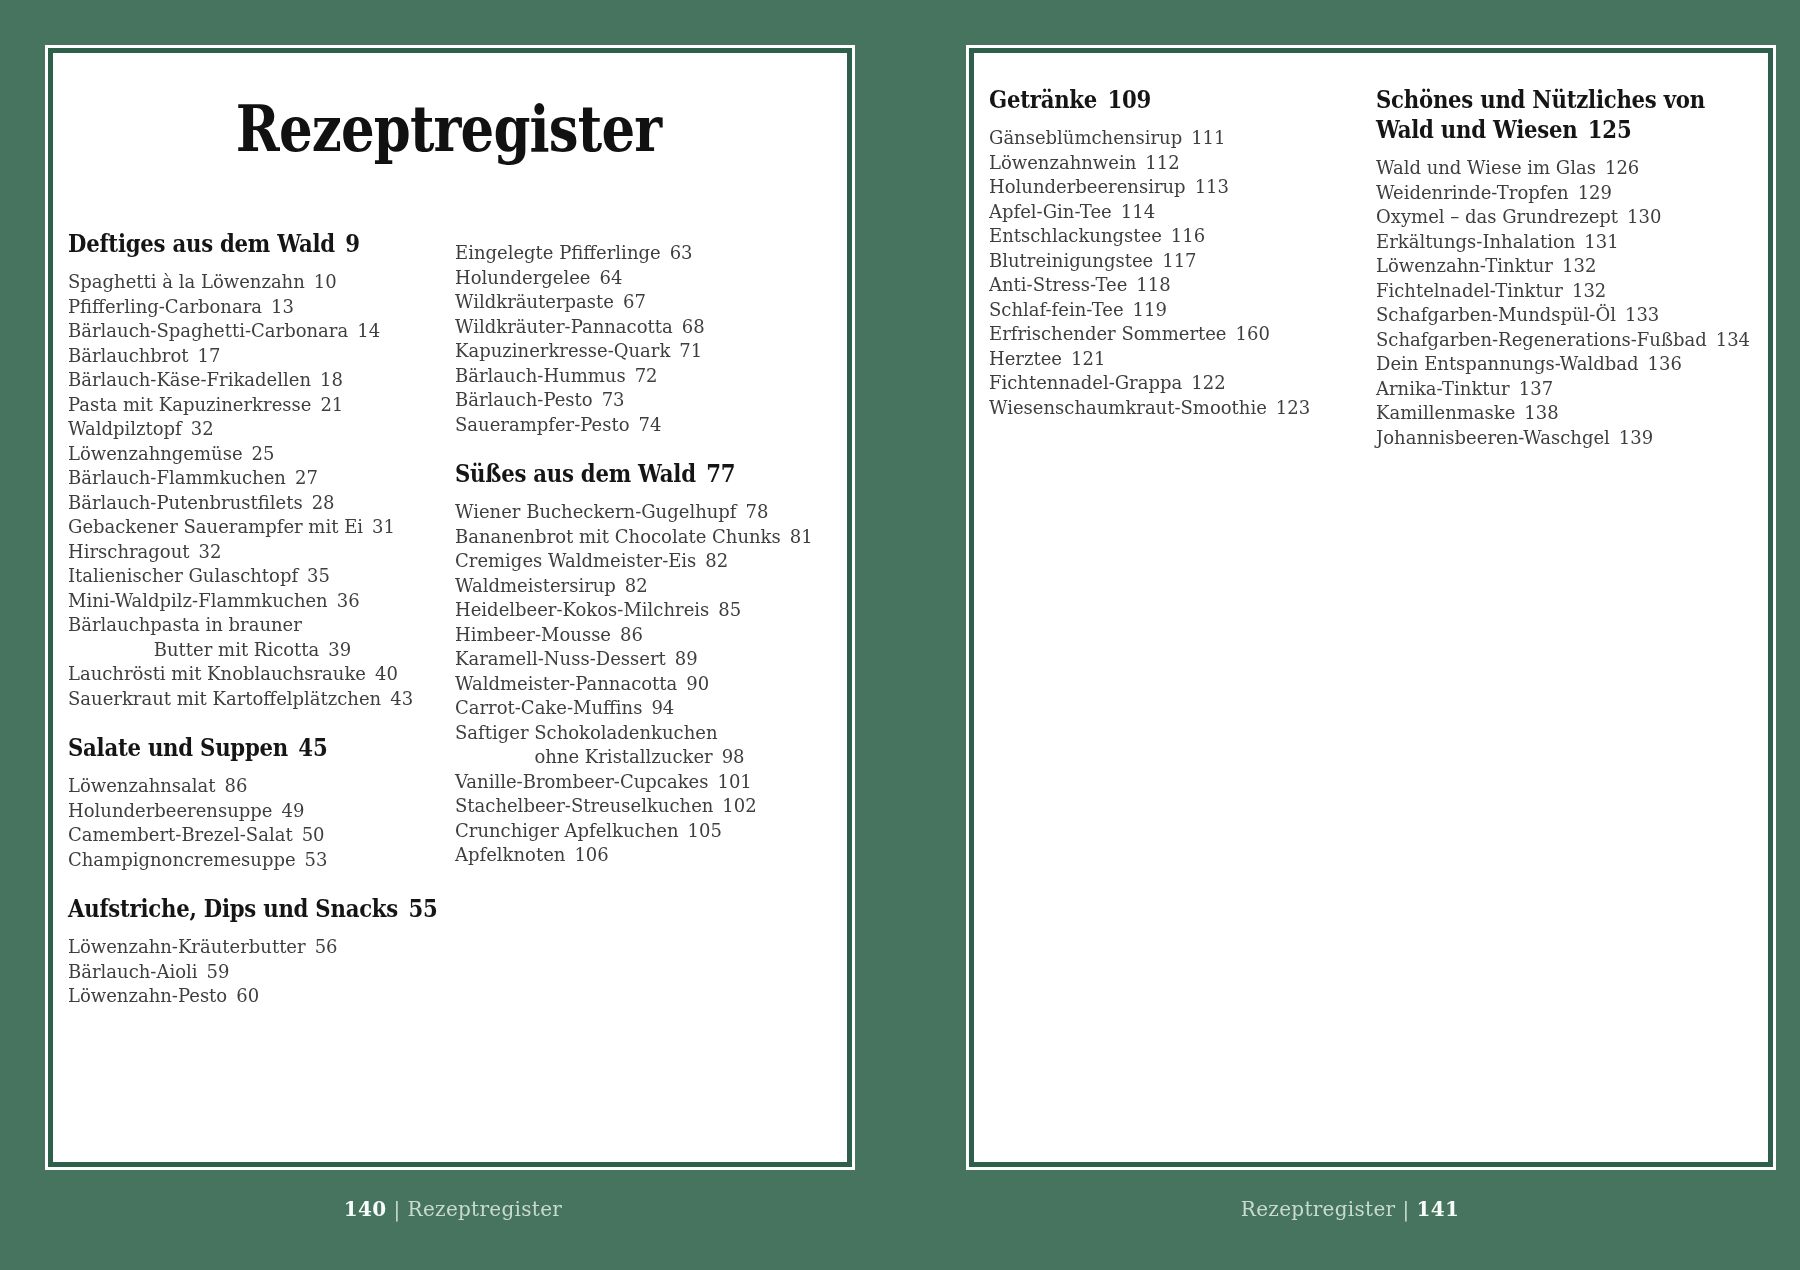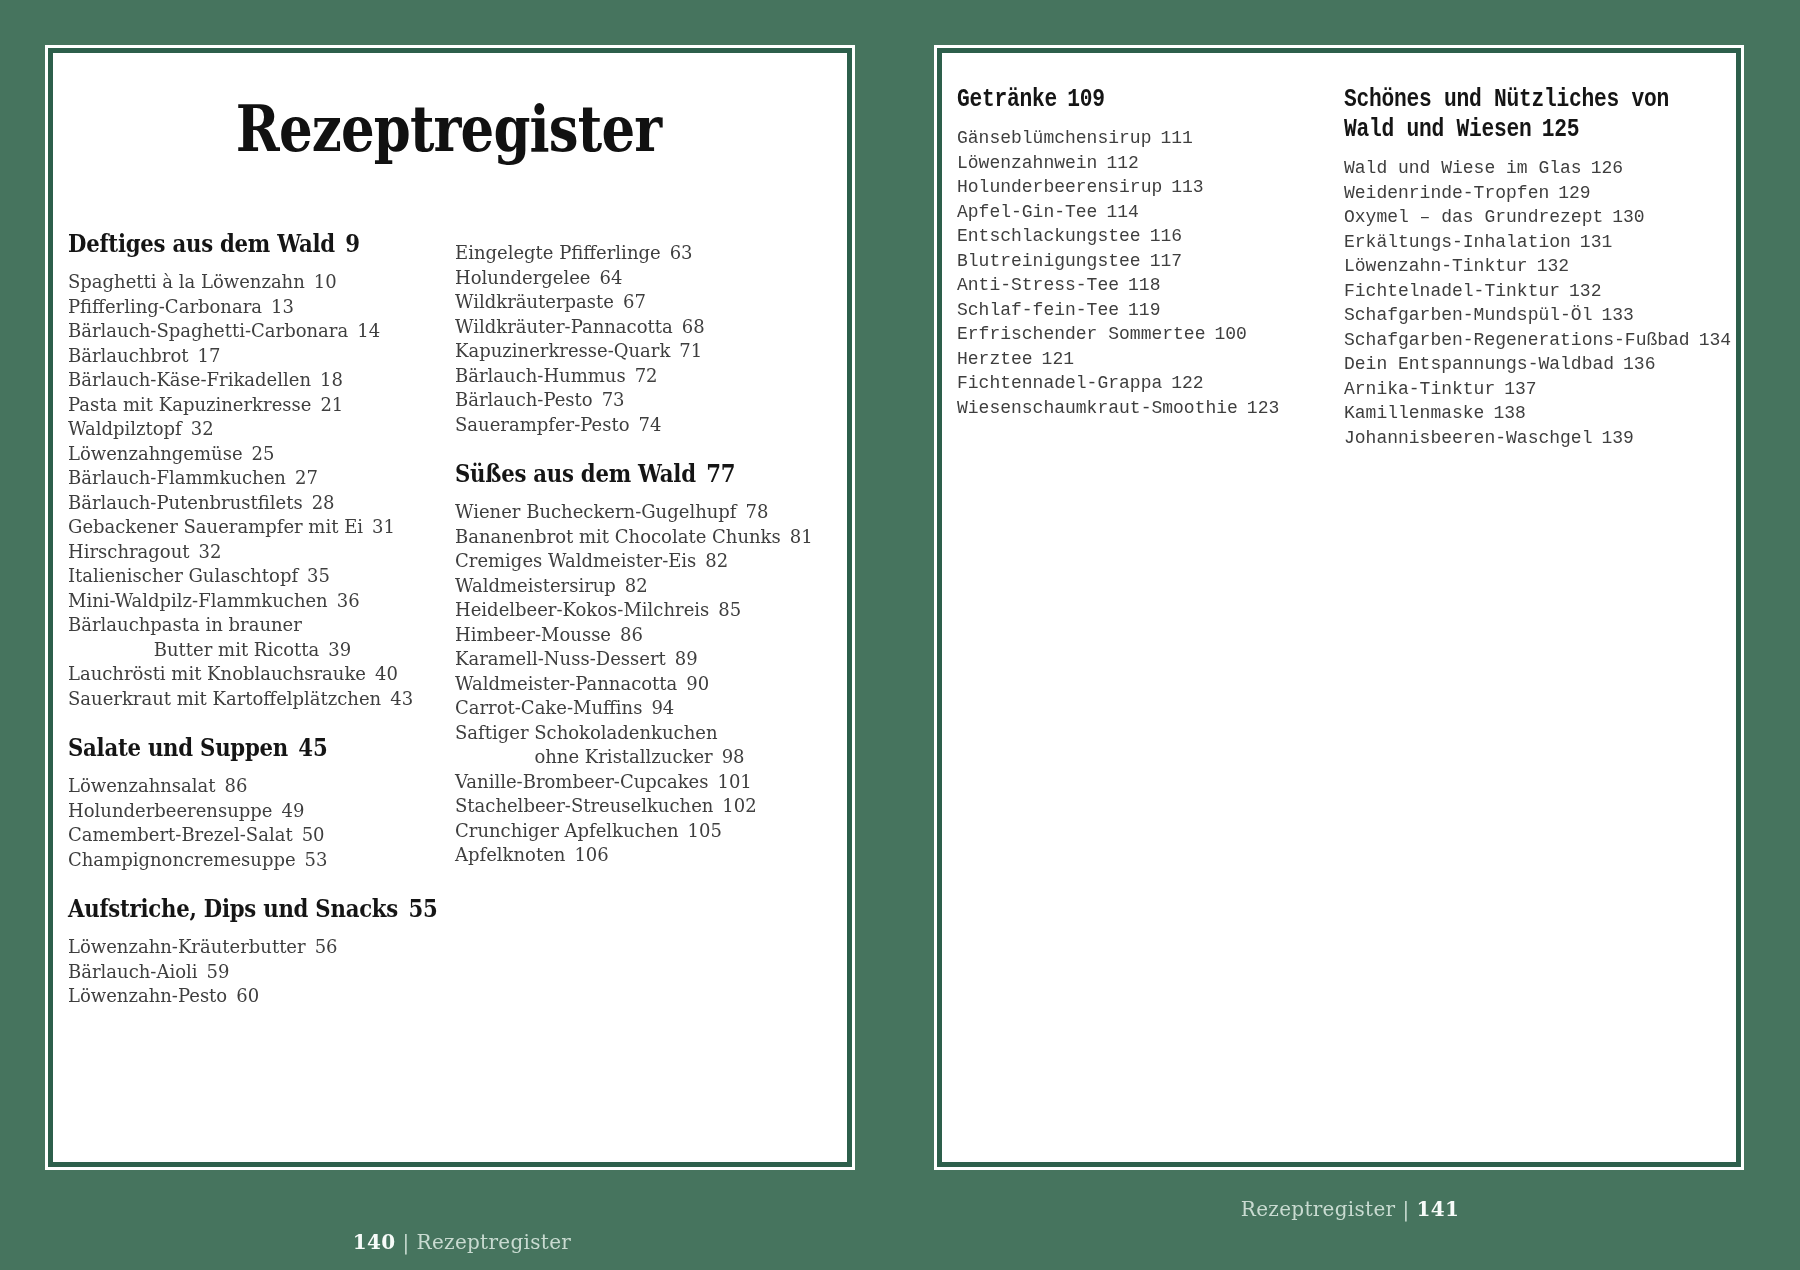--- a/index.html
+++ b/index.html
@@ -20,21 +20,21 @@
     overflow:hidden;
   }
   .page{
     position:absolute;
     top:45px;
     width:810px;
     height:1125px;
     background:var(--page);
   }
   .page-left{left:45px;}
-  .page-right{left:934px;font-family:Liberation Mono, monospace;}
+  .page-right{left:966px;}
   .frame{
     position:absolute;
     inset:3px;
     border:5px solid var(--frame);
     pointer-events:none;
   }
   .content{
     position:absolute;
     inset:8px;
     padding:0 18px 0 15px;
@@ -77,21 +77,21 @@
   }
   .entry-line.cont{padding-left:24px;text-align:center;}
   .footer{
     position:absolute;
     top:1197px;
     width:810px;
     text-align:center;
     font-size:20px;
     letter-spacing:.3px;
   }
-  .footer-left{left:57px;margin-top:33px;}
+  .footer-left{left:48px;}
   .footer-right{left:945px;}
   .pg-num{color:var(--fnum);font-weight:bold;}
   .pg-div{color:var(--flab);padding:0 7px;}
   .pg-label{color:var(--flab);}
 </style>
 </head>
 <body>
 
 <div>
 
@@ -297,21 +297,21 @@
               <div class="entry">
                 <div class="entry-line">Blutreinigungstee 117</div>
               </div>
               <div class="entry">
                 <div class="entry-line">Anti-Stress-Tee 118</div>
               </div>
               <div class="entry">
                 <div class="entry-line">Schlaf-fein-Tee 119</div>
               </div>
               <div class="entry">
-                <div class="entry-line">Erfrischender Sommertee 100</div>
+                <div class="entry-line">Erfrischender Sommertee 160</div>
               </div>
               <div class="entry">
                 <div class="entry-line">Herztee 121</div>
               </div>
               <div class="entry">
                 <div class="entry-line">Fichtennadel-Grappa 122</div>
               </div>
               <div class="entry">
                 <div class="entry-line">Wiesenschaumkraut-Smoothie 123</div>
               </div>

